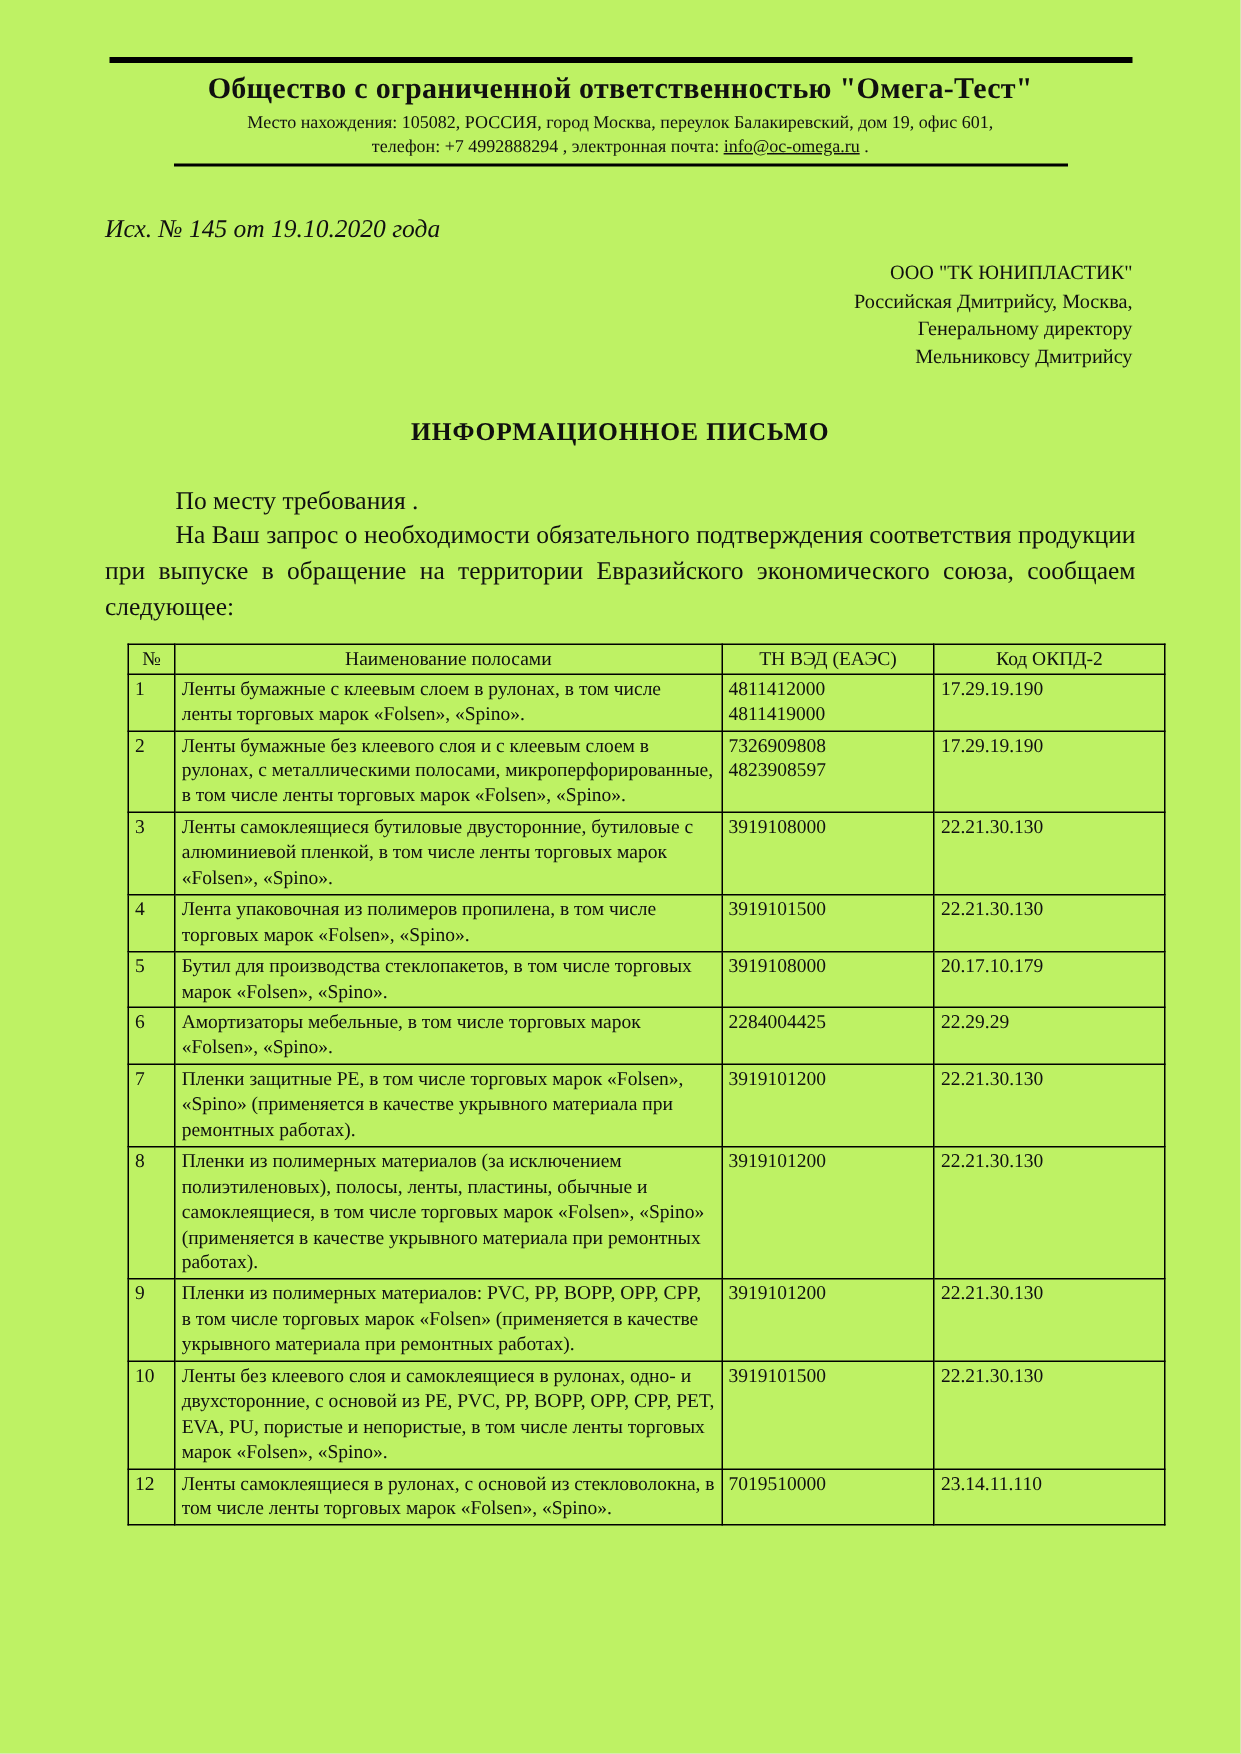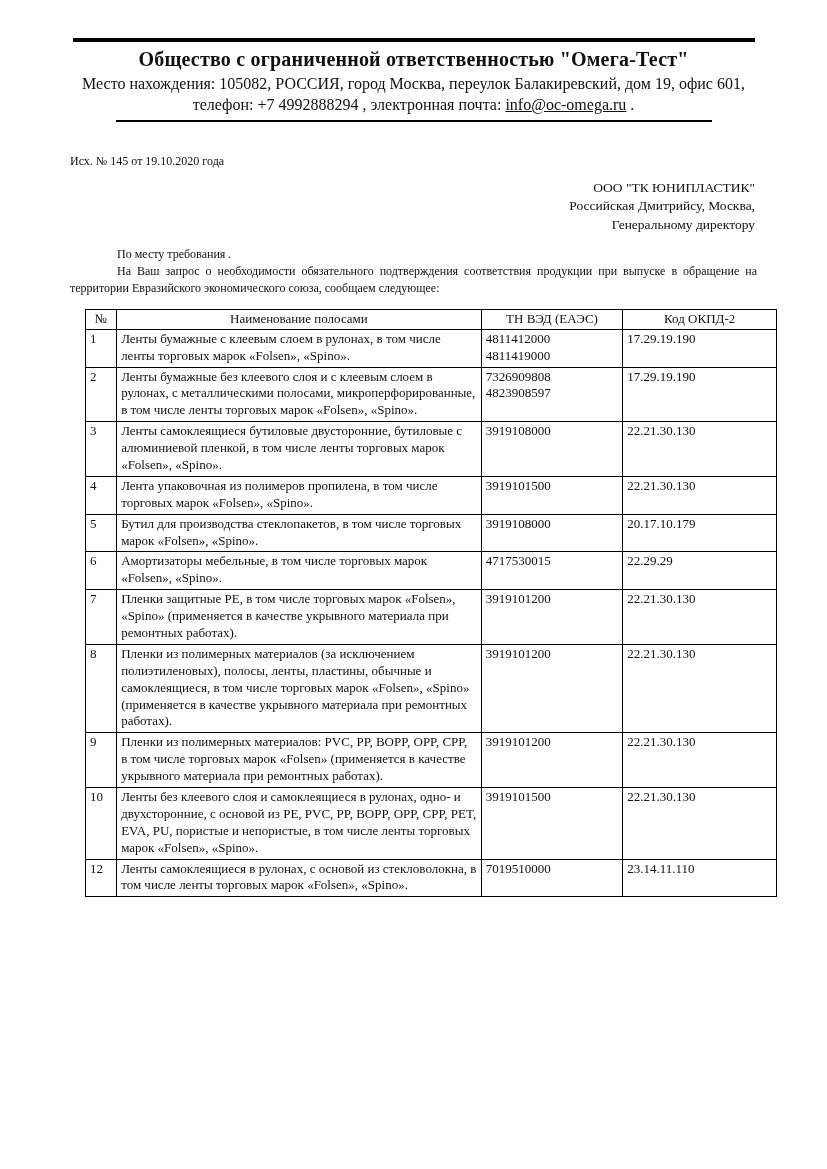--- a/index.html
+++ b/index.html
@@ -1,41 +1,41 @@
 <!DOCTYPE html>
 <html lang="ru"><head>
 <meta charset="utf-8">
 <style>
   html,body{margin:0;padding:0;background:#e8e8e8;}
   .page{
-    width:827px;height:1169px;margin:0 auto;background:#ffffff;
+    width:827px;height:1169px;margin:0 auto;background:#bef264;
     position:relative;box-sizing:border-box;
     font-family:"Liberation Serif","DejaVu Serif",serif;color:#101010;
     overflow:hidden;
   }
   .top-rule{width:682px;margin:38px auto 0;border-top:4px solid #000;height:0;}
   .letterhead{padding-top:4px;}
   .company-name{
     text-align:center;font-size:20px;font-weight:bold;margin:2px 0 3px;
     letter-spacing:.2px;
   }
-  .addr{text-align:center;font-size:16px;margin:0;line-height:1.3;}
+  .addr{text-align:center;font-size:12px;margin:0;line-height:1.3;}
   .email{text-decoration:underline;}
   .thin-rule{width:596px;margin:4px auto 0;border-bottom:2px solid #000;height:0;}
-  .ref{margin:32px 0 0 70px;font-size:12px;}
+  .ref{margin:32px 0 0 70px;font-size:17px;font-style:italic;}
   .recipient{
     margin:10px 72px 0 auto;width:500px;text-align:right;
     font-size:13.5px;line-height:1.38;
   }
   .recipient p{margin:0;}
   .letter-title{
     text-align:center;font-size:17px;font-weight:bold;
     margin:30px 0 0;letter-spacing:.6px;
   }
-  .body-text{margin:12px 70px 0;font-size:12px;}
+  .body-text{margin:24px 70px 0;font-size:17px;}
   .para{margin:0;line-height:1.4;text-align:justify;text-indent:47px;}
   .para.first{text-align:left;}
   table.products{
     margin:12px 0 0 85px;border-collapse:collapse;width:692px;
     font-size:13px;table-layout:fixed;
   }
   table.products th, table.products td{
     border:1px solid #000;padding:1px 4px 2px;vertical-align:top;
     line-height:1.3;word-wrap:break-word;
   }
@@ -58,22 +58,24 @@
     <p class="addr"><span>телефон:  +7 4992888294 , электронная почта: </span><span class="email">info@oc-omega.ru</span><span> .</span></p>
     <div class="thin-rule"></div>
   </div>
 
   <p class="ref">Исх. № 145 от 19.10.2020 года</p>
 
   <div class="recipient">
     <p>ООО "ТК ЮНИПЛАСТИК"</p>
     <p>Российская Дмитрийсу, Москва,</p>
     <p>Генеральному директору</p>
+    <p>Мельниковсу Дмитрийсу</p>
   </div>
 
+  <div class="letter-title">ИНФОРМАЦИОННОЕ ПИСЬМО</div>
 
   <div class="body-text">
     <p class="para first">По месту требования      .</p>
     <p class="para">На Ваш запрос о необходимости обязательного подтверждения соответствия продукции при выпуске в обращение на территории Евразийского экономического союза, сообщаем следующее:</p>
   </div>
 
   <table class="products">
     <thead>
       <tr>
         <th class="col-num">№</th>
@@ -111,21 +113,21 @@
         </tr>
         <tr>
           <td class="col-num">5</td>
           <td class="col-name">Бутил для производства стеклопакетов, в том числе торговых марок «Folsen», «Spino».</td>
           <td class="col-tnved">3919108000</td>
           <td class="col-okpd">20.17.10.179</td>
         </tr>
         <tr>
           <td class="col-num">6</td>
           <td class="col-name">Амортизаторы мебельные, в том числе торговых марок «Folsen», «Spino».</td>
-          <td class="col-tnved">4717530015</td>
+          <td class="col-tnved">2284004425</td>
           <td class="col-okpd">22.29.29</td>
         </tr>
         <tr>
           <td class="col-num">7</td>
           <td class="col-name">Пленки защитные PE, в том числе торговых марок «Folsen», «Spino» (применяется в качестве укрывного материала при ремонтных работах).</td>
           <td class="col-tnved">3919101200</td>
           <td class="col-okpd">22.21.30.130</td>
         </tr>
         <tr>
           <td class="col-num">8</td>

